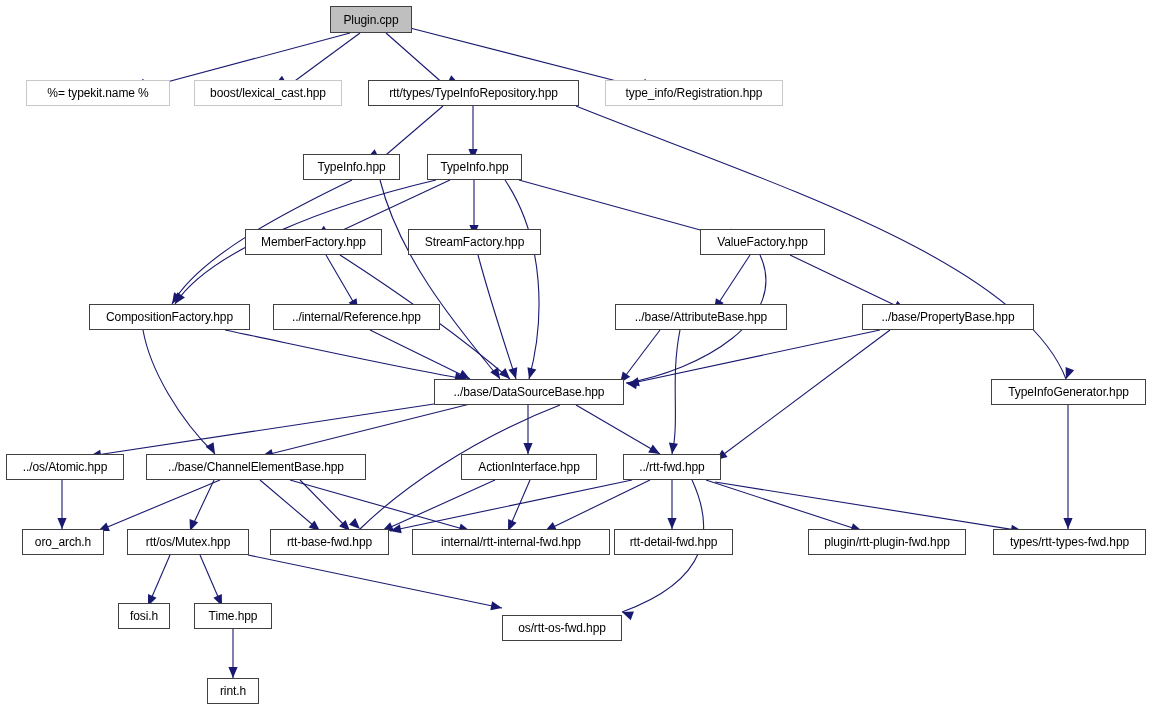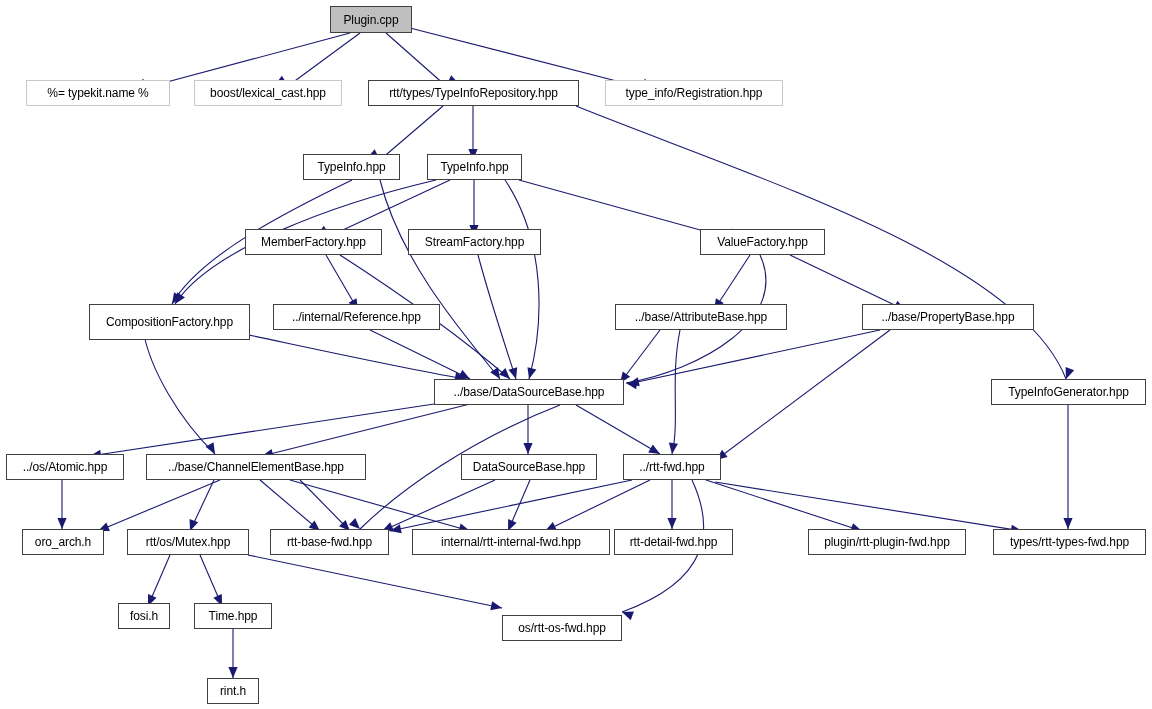--- a/index.html
+++ b/index.html
@@ -182,21 +182,21 @@
       </div>
       <div class="node" style="left: 245px; top: 229px; width: 137px; height: 26px;">
         <span class="node-label">MemberFactory.hpp</span>
       </div>
       <div class="node" style="left: 408px; top: 229px; width: 133px; height: 26px;">
         <span class="node-label">StreamFactory.hpp</span>
       </div>
       <div class="node" style="left: 700px; top: 229px; width: 125px; height: 26px;">
         <span class="node-label">ValueFactory.hpp</span>
       </div>
-      <div class="node" style="left: 89px; top: 304px; width: 161px; height: 36px;">
+      <div class="node" style="left: 89px; top: 304px; width: 161px; height: 26px;">
         <span class="node-label">CompositionFactory.hpp</span>
       </div>
       <div class="node" style="left: 273px; top: 304px; width: 167px; height: 26px;">
         <span class="node-label">../internal/Reference.hpp</span>
       </div>
       <div class="node" style="left: 615px; top: 304px; width: 172px; height: 26px;">
         <span class="node-label">../base/AttributeBase.hpp</span>
       </div>
       <div class="node" style="left: 862px; top: 304px; width: 172px; height: 26px;">
         <span class="node-label">../base/PropertyBase.hpp</span>
@@ -207,21 +207,21 @@
       <div class="node" style="left: 434px; top: 379px; width: 190px; height: 26px;">
         <span class="node-label">../base/DataSourceBase.hpp</span>
       </div>
       <div class="node" style="left: 6px; top: 454px; width: 118px; height: 26px;">
         <span class="node-label">../os/Atomic.hpp</span>
       </div>
       <div class="node" style="left: 146px; top: 454px; width: 220px; height: 26px;">
         <span class="node-label">../base/ChannelElementBase.hpp</span>
       </div>
       <div class="node" style="left: 461px; top: 454px; width: 136px; height: 26px;">
-        <span class="node-label">DataSourceBase.hpp</span>
+        <span class="node-label">ActionInterface.hpp</span>
       </div>
       <div class="node" style="left: 623px; top: 454px; width: 98px; height: 26px;">
         <span class="node-label">../rtt-fwd.hpp</span>
       </div>
       <div class="node" style="left: 22px; top: 529px; width: 82px; height: 26px;">
         <span class="node-label">oro_arch.h</span>
       </div>
       <div class="node" style="left: 127px; top: 529px; width: 122px; height: 26px;">
         <span class="node-label">rtt/os/Mutex.hpp</span>
       </div>

